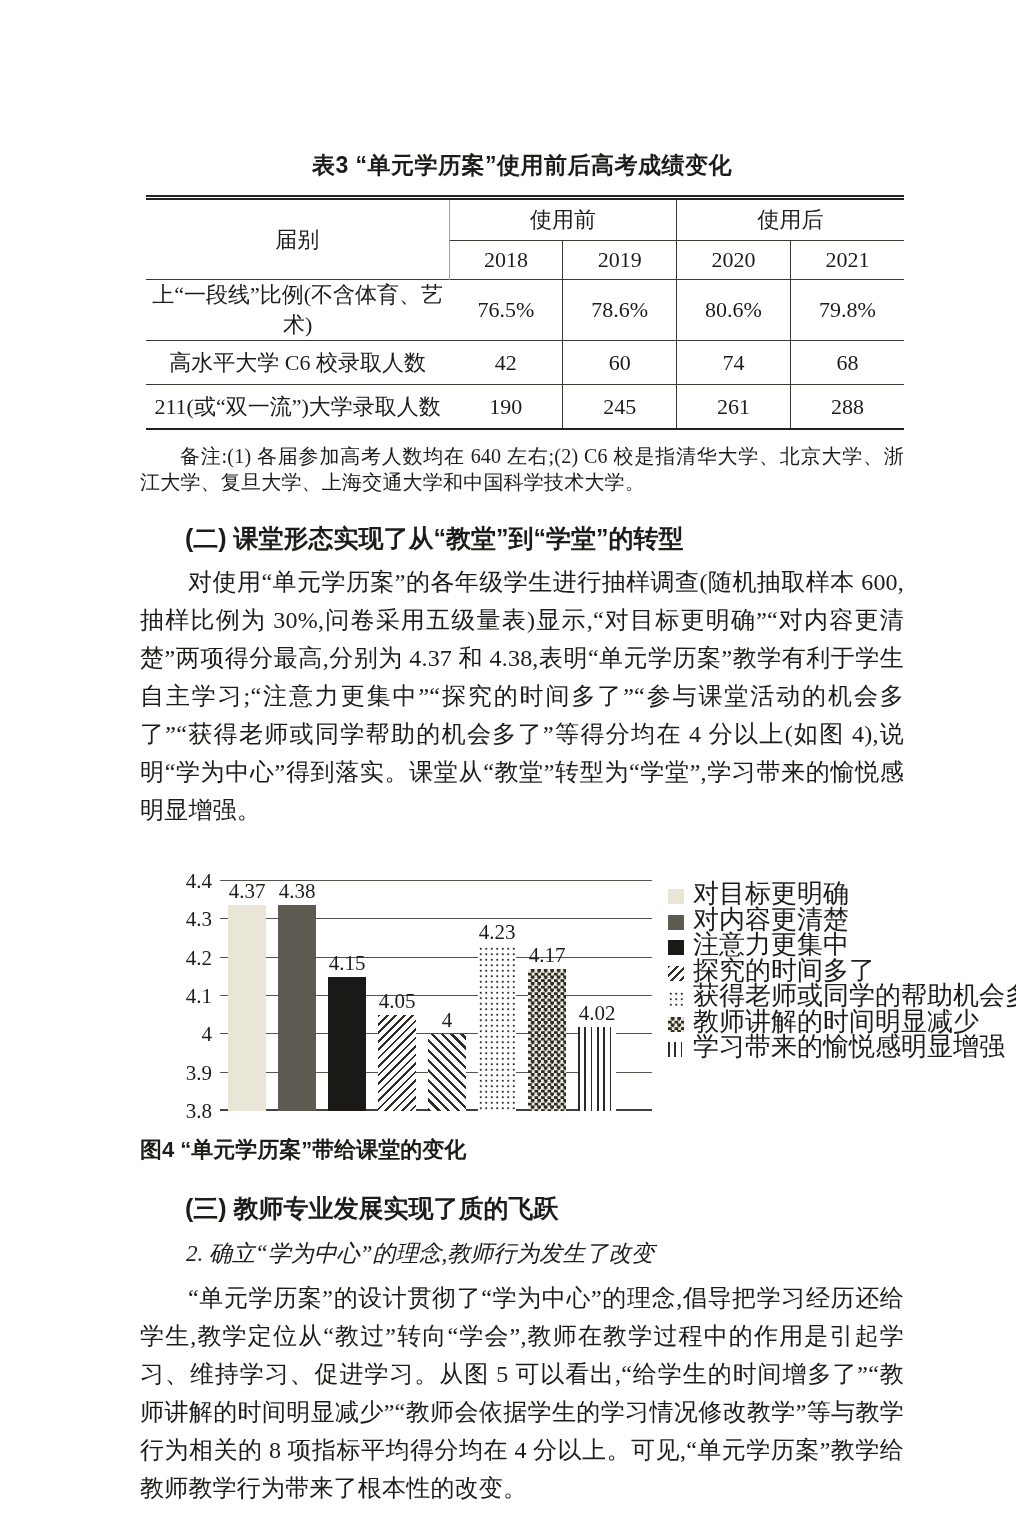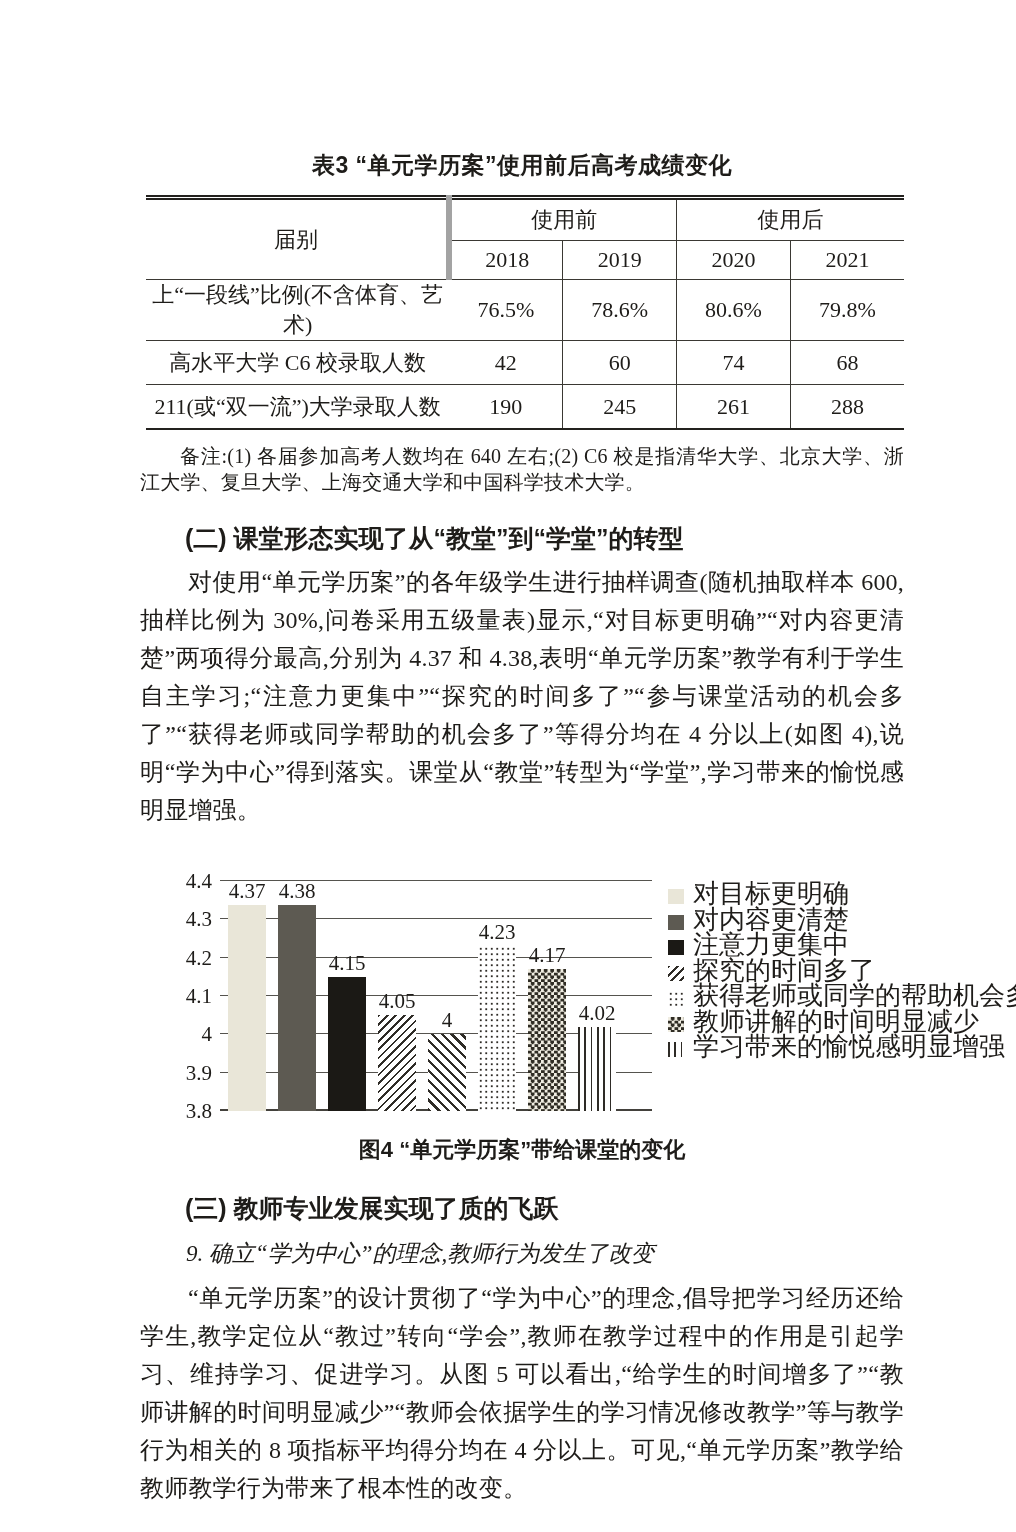--- a/index.html
+++ b/index.html
@@ -23,21 +23,21 @@
   table.score td,table.score th{
     font-weight:normal;text-align:center;padding:0 4px;vertical-align:middle;
   }
   .col-label{width:40%;}
   .col-year{width:15%;}
   td.c-label{text-align:left;padding-left:10px;margin-left:30px;}
   .h-group{border-bottom:1px solid #3a3833;height:40px;}
   .h-year{height:38px;}
   .v-line{border-left:1px solid #3a3833;}
   tr.data-row td{border-top:1px solid #3a3833;height:43px;}
-  th.rowspan-cell{border-right:6px solid #a3a3a3;}
+  th.rowspan-cell{border-right:1px solid #a3a3a3;}
 
   .tbl-note{
     font-size:20px;line-height:26px;margin-top:13px;text-align:justify;
     text-indent:2em;letter-spacing:.2px;
   }
 
   
   .sec-heading{
     font-family:"Liberation Sans","DejaVu Sans",sans-serif;font-weight:bold;
     font-size:25px;margin:27px 0 8px 0;text-indent:1.8em;
@@ -95,21 +95,21 @@
   .p-dots{background-color:#fff;
     background-image:radial-gradient(#2e2b26 1.1px,transparent 1.2px);
     background-size:5.5px 5.5px;}
   .p-checker{background-color:#f0ede2;
     background-image:repeating-conic-gradient(#2f2c24 0% 25%,transparent 0% 50%);
     background-size:6.5px 6.5px;}
   .p-vlines{background-color:#fff;
     background-image:repeating-linear-gradient(90deg,#2e2b26 0 1.7px,transparent 1.7px 6.3px);}
 
   .fig-caption{
-    text-align:center;font-family:"Liberation Sans","DejaVu Sans",sans-serif;
+    text-align:left;font-family:"Liberation Sans","DejaVu Sans",sans-serif;
     font-weight:bold;font-size:22px;margin-top:24px;
   }
 </style>
 </head>
 <body>
 
 <div class="content">
 
   <div class="tbl-title">表3 “单元学历案”使用前后高考成绩变化</div>
 
@@ -225,16 +225,16 @@
           <li><span class="swatch p-hfwd"></span><span>探究的时间多了</span></li>
           <li><span class="swatch p-dots"></span><span>获得老师或同学的帮助机会多了</span></li>
           <li><span class="swatch p-checker"></span><span>教师讲解的时间明显减少</span></li>
           <li><span class="swatch p-vlines"></span><span>学习带来的愉悦感明显增强</span></li>
         </ul>
     </div>
     <div class="fig-caption">图4 “单元学历案”带给课堂的变化</div>
   </div>
 
   <div class="sec-heading">(三) 教师专业发展实现了质的飞跃</div>
-  <div class="sub-heading">9. 确立“学为中心”的理念,教师行为发生了改变</div>
+  <div class="sub-heading">2. 确立“学为中心”的理念,教师行为发生了改变</div>
   <p class="body-para">“单元学历案”的设计贯彻了“学为中心”的理念,倡导把学习经历还给学生,教学定位从“教过”转向“学会”,教师在教学过程中的作用是引起学习、维持学习、促进学习。从图 5 可以看出,“给学生的时间增多了”“教师讲解的时间明显减少”“教师会依据学生的学习情况修改教学”等与教学行为相关的 8 项指标平均得分均在 4 分以上。可见,“单元学历案”教学给教师教学行为带来了根本性的改变。</p>
 
 </div>
 
 </body></html>

